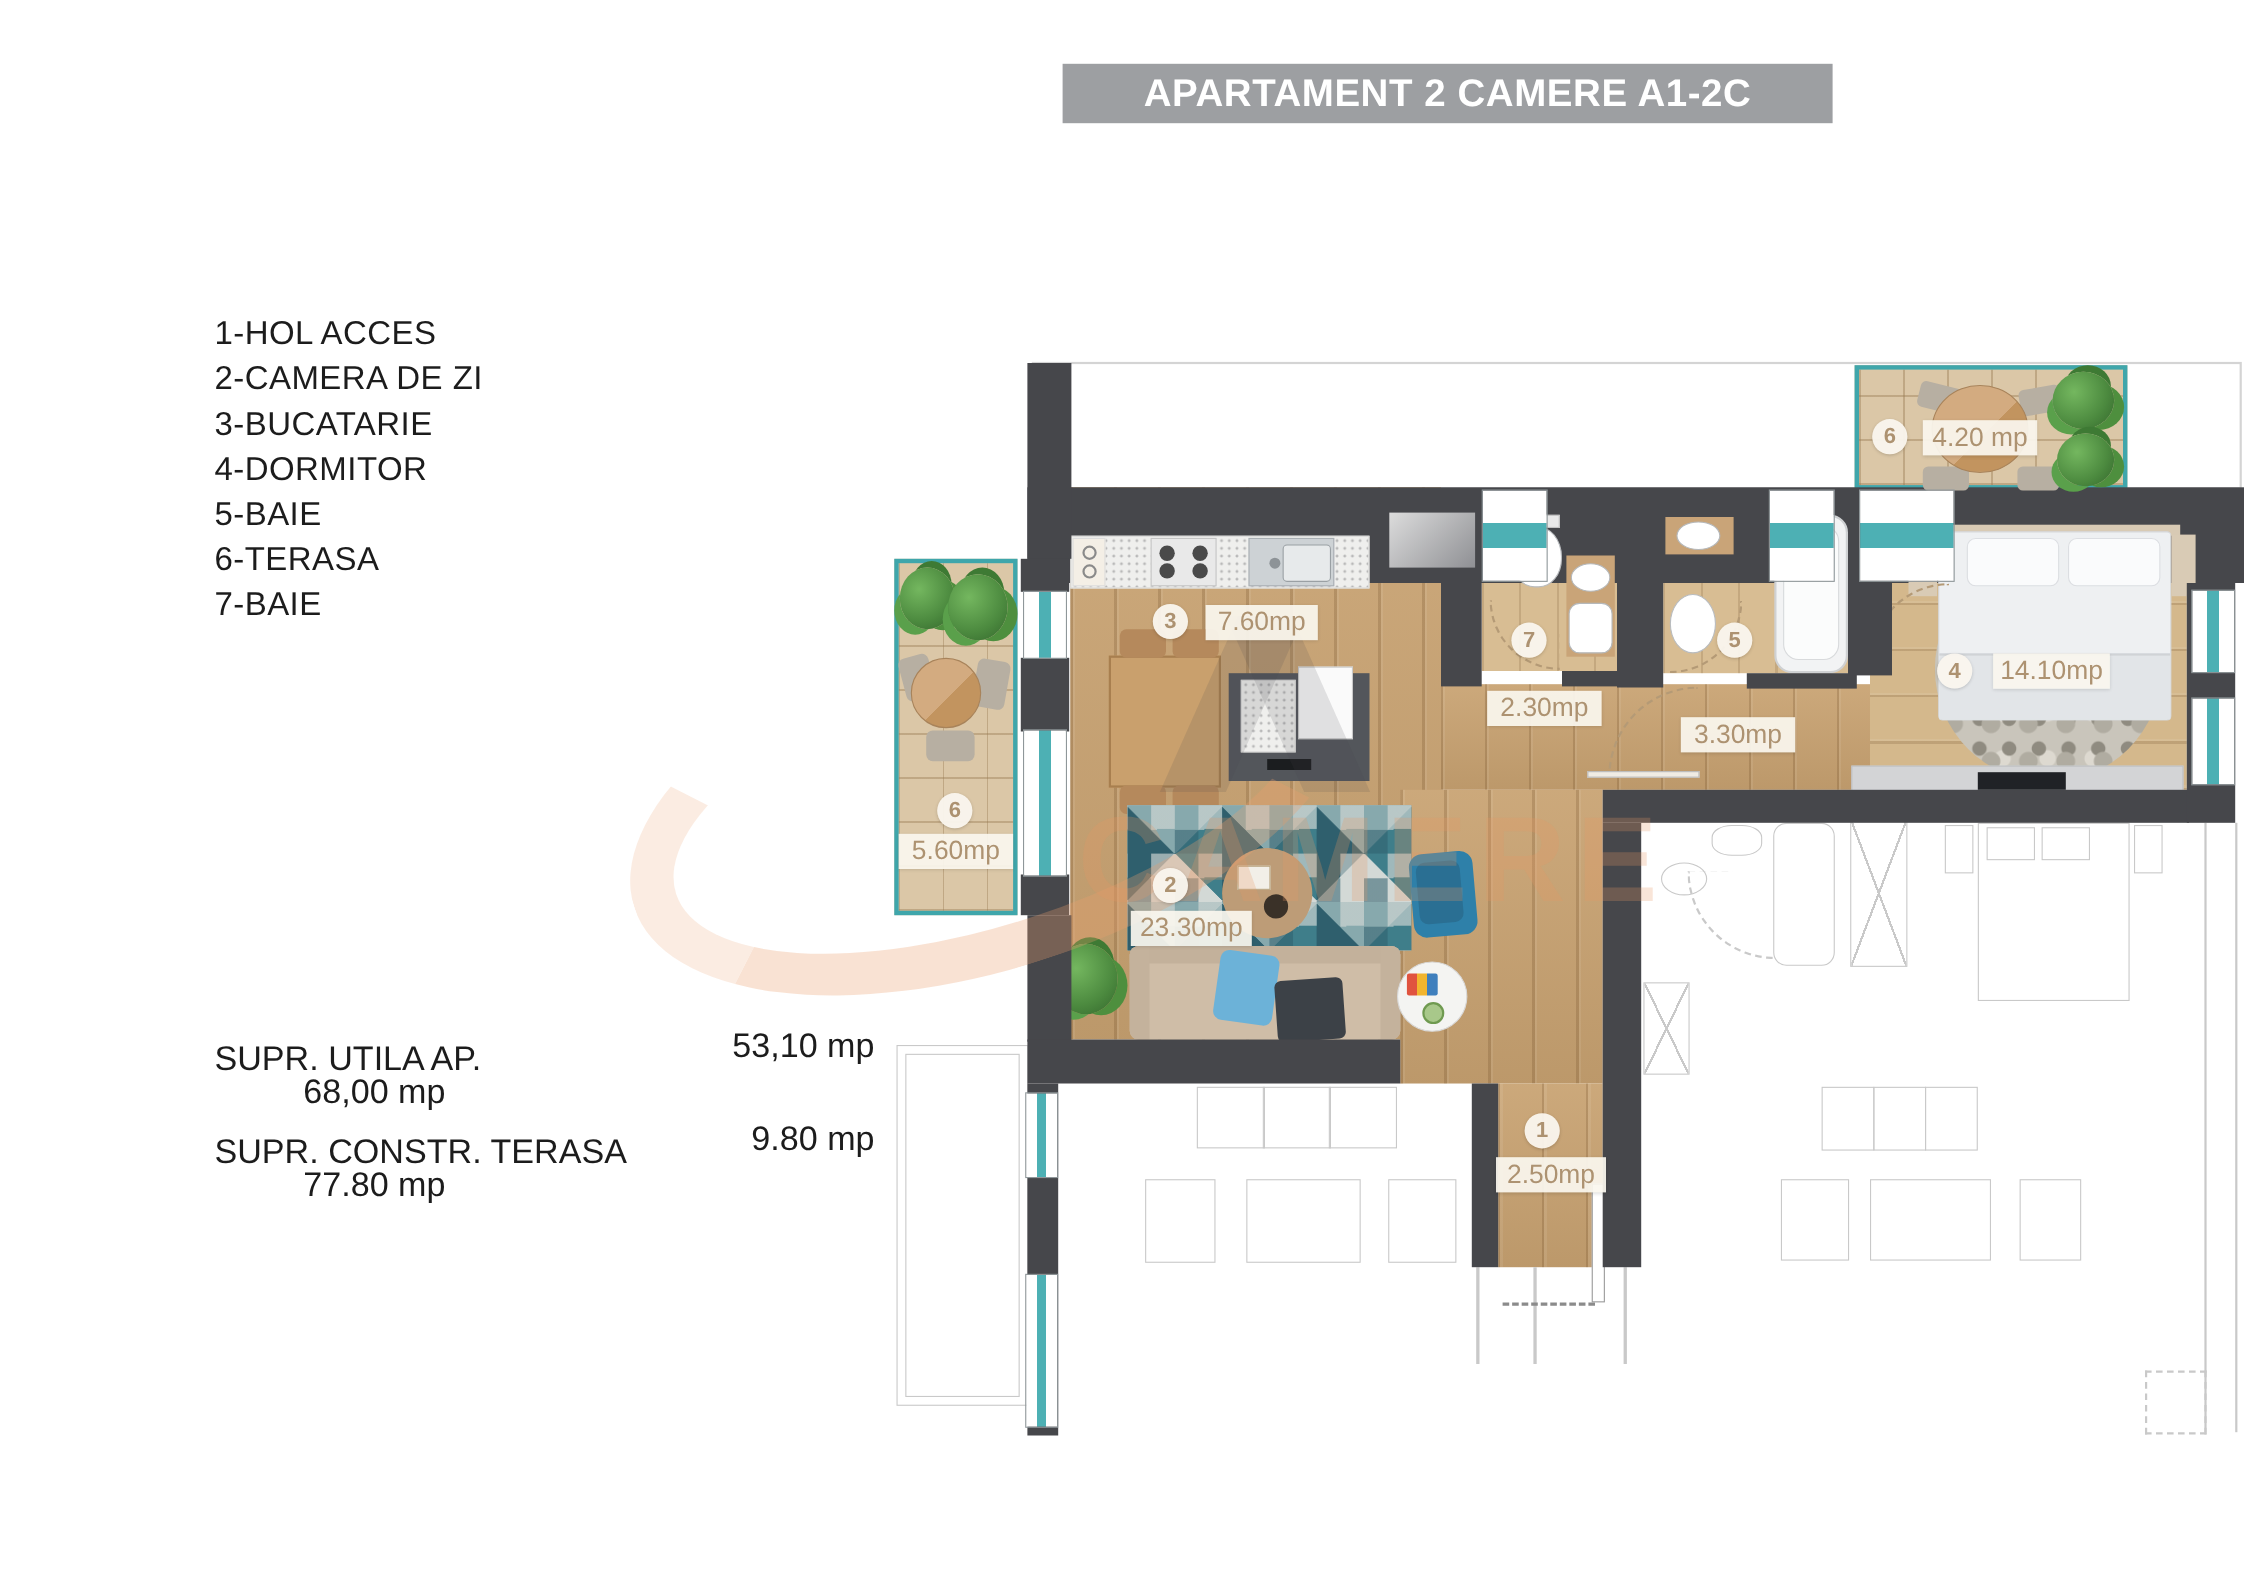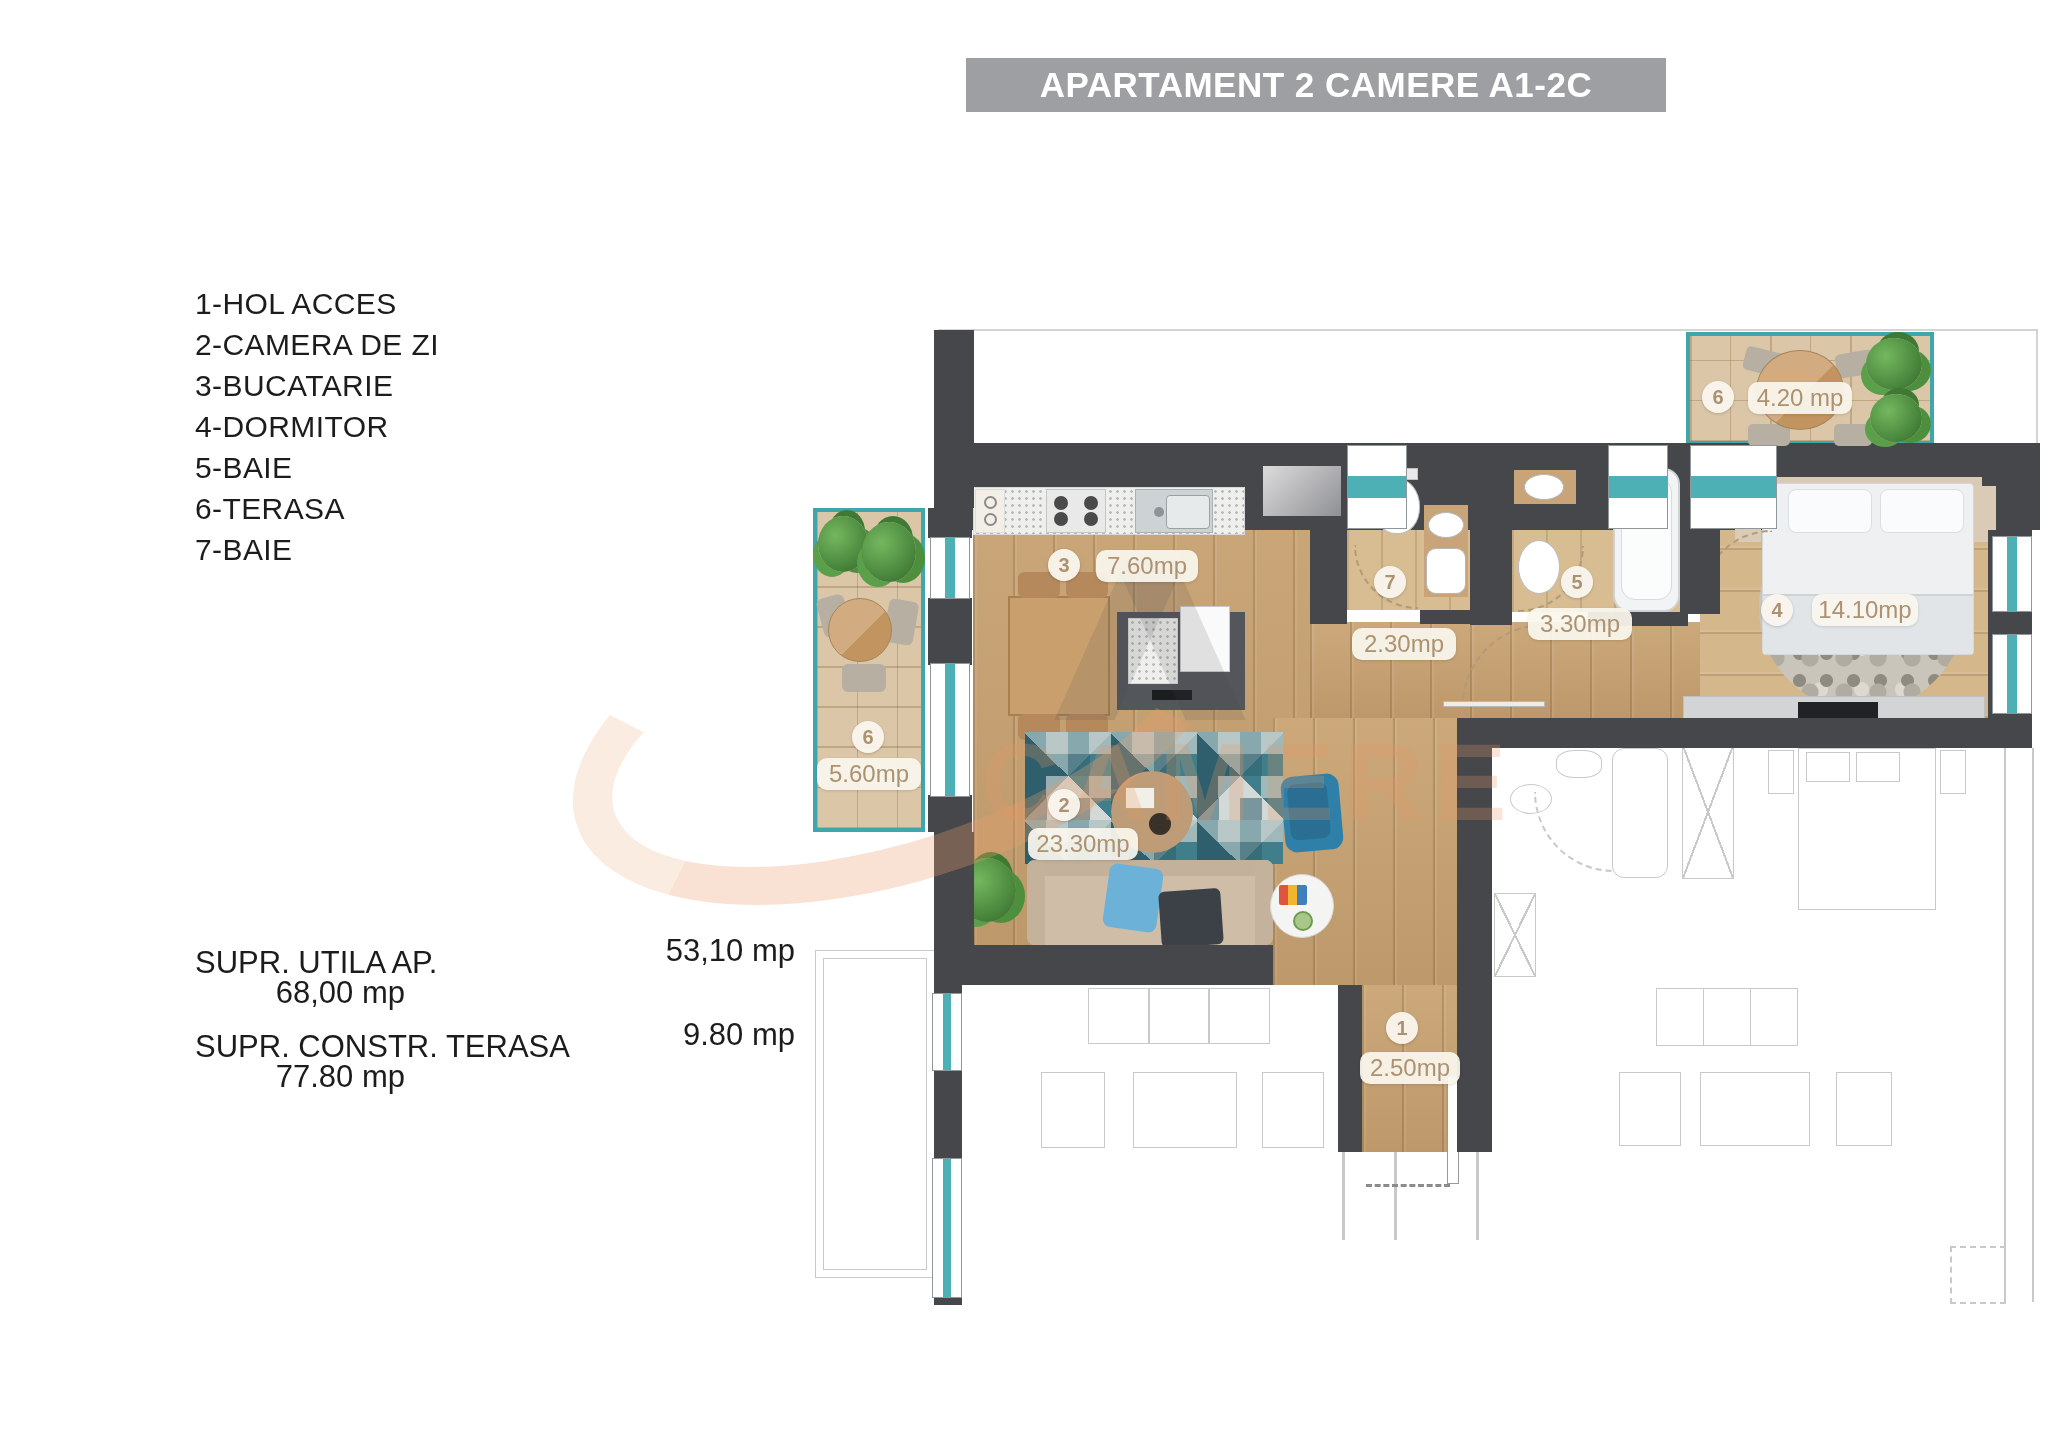--- a/index.html
+++ b/index.html
@@ -19,21 +19,21 @@
         repeating-linear-gradient(90deg,rgba(150,120,80,.40) 0 1.5px,transparent 1.5px 40px);
         border:4px solid #3fa6ab;box-sizing:border-box;}
   .outline{border:2px solid #d4d4d4;background:#fff;box-sizing:border-box;}
   .winv{background:linear-gradient(90deg,#fff 0 36%,#4db0b4 36% 64%,#fff 64%);border:1.5px solid #8f979a;box-sizing:border-box;}
   .winh{background:linear-gradient(180deg,#fff 0 36%,#4db0b4 36% 64%,#fff 64%);border:1.5px solid #8f979a;box-sizing:border-box;}
   .speckle{background-color:#efefed;background-image:radial-gradient(#b9b9b9 1px,transparent 1.6px);background-size:7px 7px;border:1px solid #d9d9d7;box-sizing:border-box;}
   .badge{border-radius:50%;background:rgba(250,246,238,.95);color:#ad9271;font-weight:bold;
          display:flex;align-items:center;justify-content:center;font-size:20px;
          box-shadow:0 1px 3px rgba(0,0,0,.18);z-index:40;}
   .arealabel{background:rgba(250,246,238,.93);color:#ad9271;font-size:24px;font-weight:500;
-         border-radius:10px;display:flex;align-items:center;justify-content:center;
+         border-radius:0;display:flex;align-items:center;justify-content:center;
          box-shadow:0 1px 3px rgba(0,0,0,.12);z-index:40;white-space:nowrap;}
   .nb{border:1.5px solid #c9c9c9;box-sizing:border-box;background:transparent;}
   .arc{border:2px dashed #b49a76;box-sizing:border-box;background:transparent;}
   .nbarc{border:2px dashed #c9c9c9;box-sizing:border-box;background:transparent;}
   .plant{border-radius:50%;
          background:radial-gradient(circle at 35% 35%,#74b75f,#4c8a3f 60%,#33662c);
          box-shadow:14px 6px 0 -5px #4e8f3e,-11px 11px 0 -6px #5aa04b,4px -13px 0 -7px #3e7a34;z-index:12;}
   .rug2{background-color:#9fb9bb;
         background-image:
           repeating-conic-gradient(from 0deg,rgba(211,216,213,.65) 0 90deg,transparent 90deg 180deg,rgba(47,95,109,.55) 180deg 270deg,transparent 270deg 360deg),
@@ -273,21 +273,21 @@
   <div class="a badge" style="left:1048px;top:789px;width:32px;height:32px;">2</div>
   <div class="a arealabel" style="left:1028px;top:828px;width:110px;height:32px;">23.30mp</div>
 
   <div class="a badge" style="left:1048px;top:549px;width:32px;height:32px;">3</div>
   <div class="a arealabel" style="left:1096px;top:550px;width:102px;height:32px;">7.60mp</div>
 
   <div class="a badge" style="left:1761px;top:594px;width:32px;height:32px;">4</div>
   <div class="a arealabel" style="left:1812px;top:594px;width:106px;height:32px;">14.10mp</div>
 
   <div class="a badge" style="left:1561px;top:566px;width:32px;height:32px;">5</div>
-  <div class="a arealabel" style="left:1528px;top:608px;width:104px;height:32px;">3.30mp</div>
+  <div class="a arealabel" style="left:1528px;top:652px;width:104px;height:32px;">3.30mp</div>
 
   <div class="a badge" style="left:1702px;top:381px;width:32px;height:32px;">6</div>
   <div class="a arealabel" style="left:1748px;top:382px;width:104px;height:32px;">4.20 mp</div>
 
   <div class="a badge" style="left:852px;top:721px;width:32px;height:32px;">6</div>
   <div class="a arealabel" style="left:817px;top:758px;width:104px;height:32px;">5.60mp</div>
 
   <div class="a badge" style="left:1374px;top:566px;width:32px;height:32px;">7</div>
   <div class="a arealabel" style="left:1352px;top:628px;width:104px;height:32px;">2.30mp</div>
 

